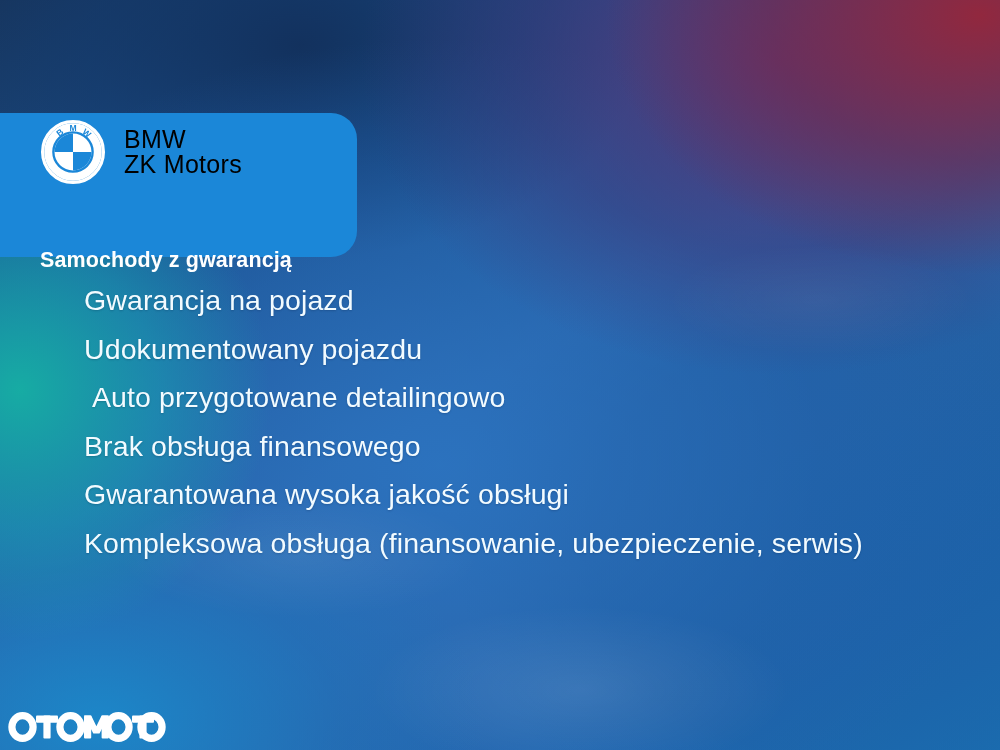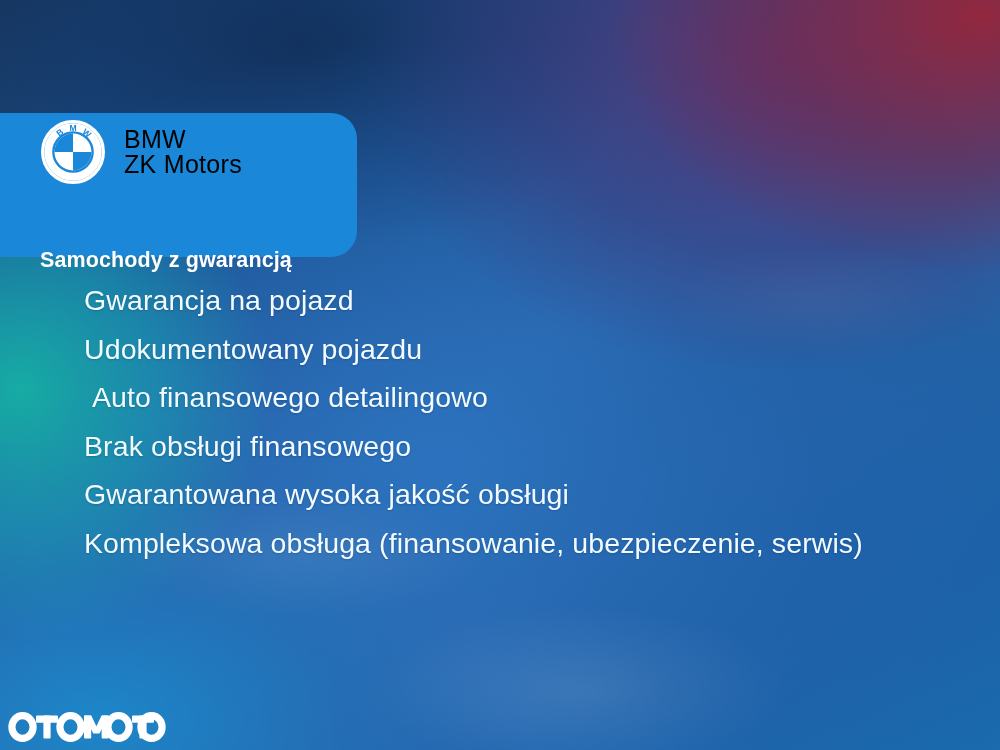--- a/index.html
+++ b/index.html
@@ -123,22 +123,22 @@
       </span>
     </div>
 
     <div id="badge-sub">Samochody z gwarancją</div>
   </div>
 </div>
 
 <div id="features">
   <div class="feat">Gwarancja na pojazd</div>
   <div class="feat">Udokumentowany pojazdu</div>
-  <div class="feat indent">Auto finansowego detailingowo</div>
-  <div class="feat">Brak obsługi finansowego</div>
+  <div class="feat indent">Auto przygotowane detailingowo</div>
+  <div class="feat">Brak obsługa finansowego</div>
   <div class="feat">Gwarantowana wysoka jakość obsługi</div>
   <div class="feat">Kompleksowa obsługa (finansowanie, ubezpieczenie, serwis)</div>
 </div>
 
 <div id="otomoto">
   <svg width="158" height="32" viewBox="0 0 158 32" aria-hidden="true">
     <g fill="none" stroke="#ffffff" stroke-width="7.2">
 
       <ellipse cx="14.5" cy="16" rx="10.6" ry="11.4"></ellipse>
 

